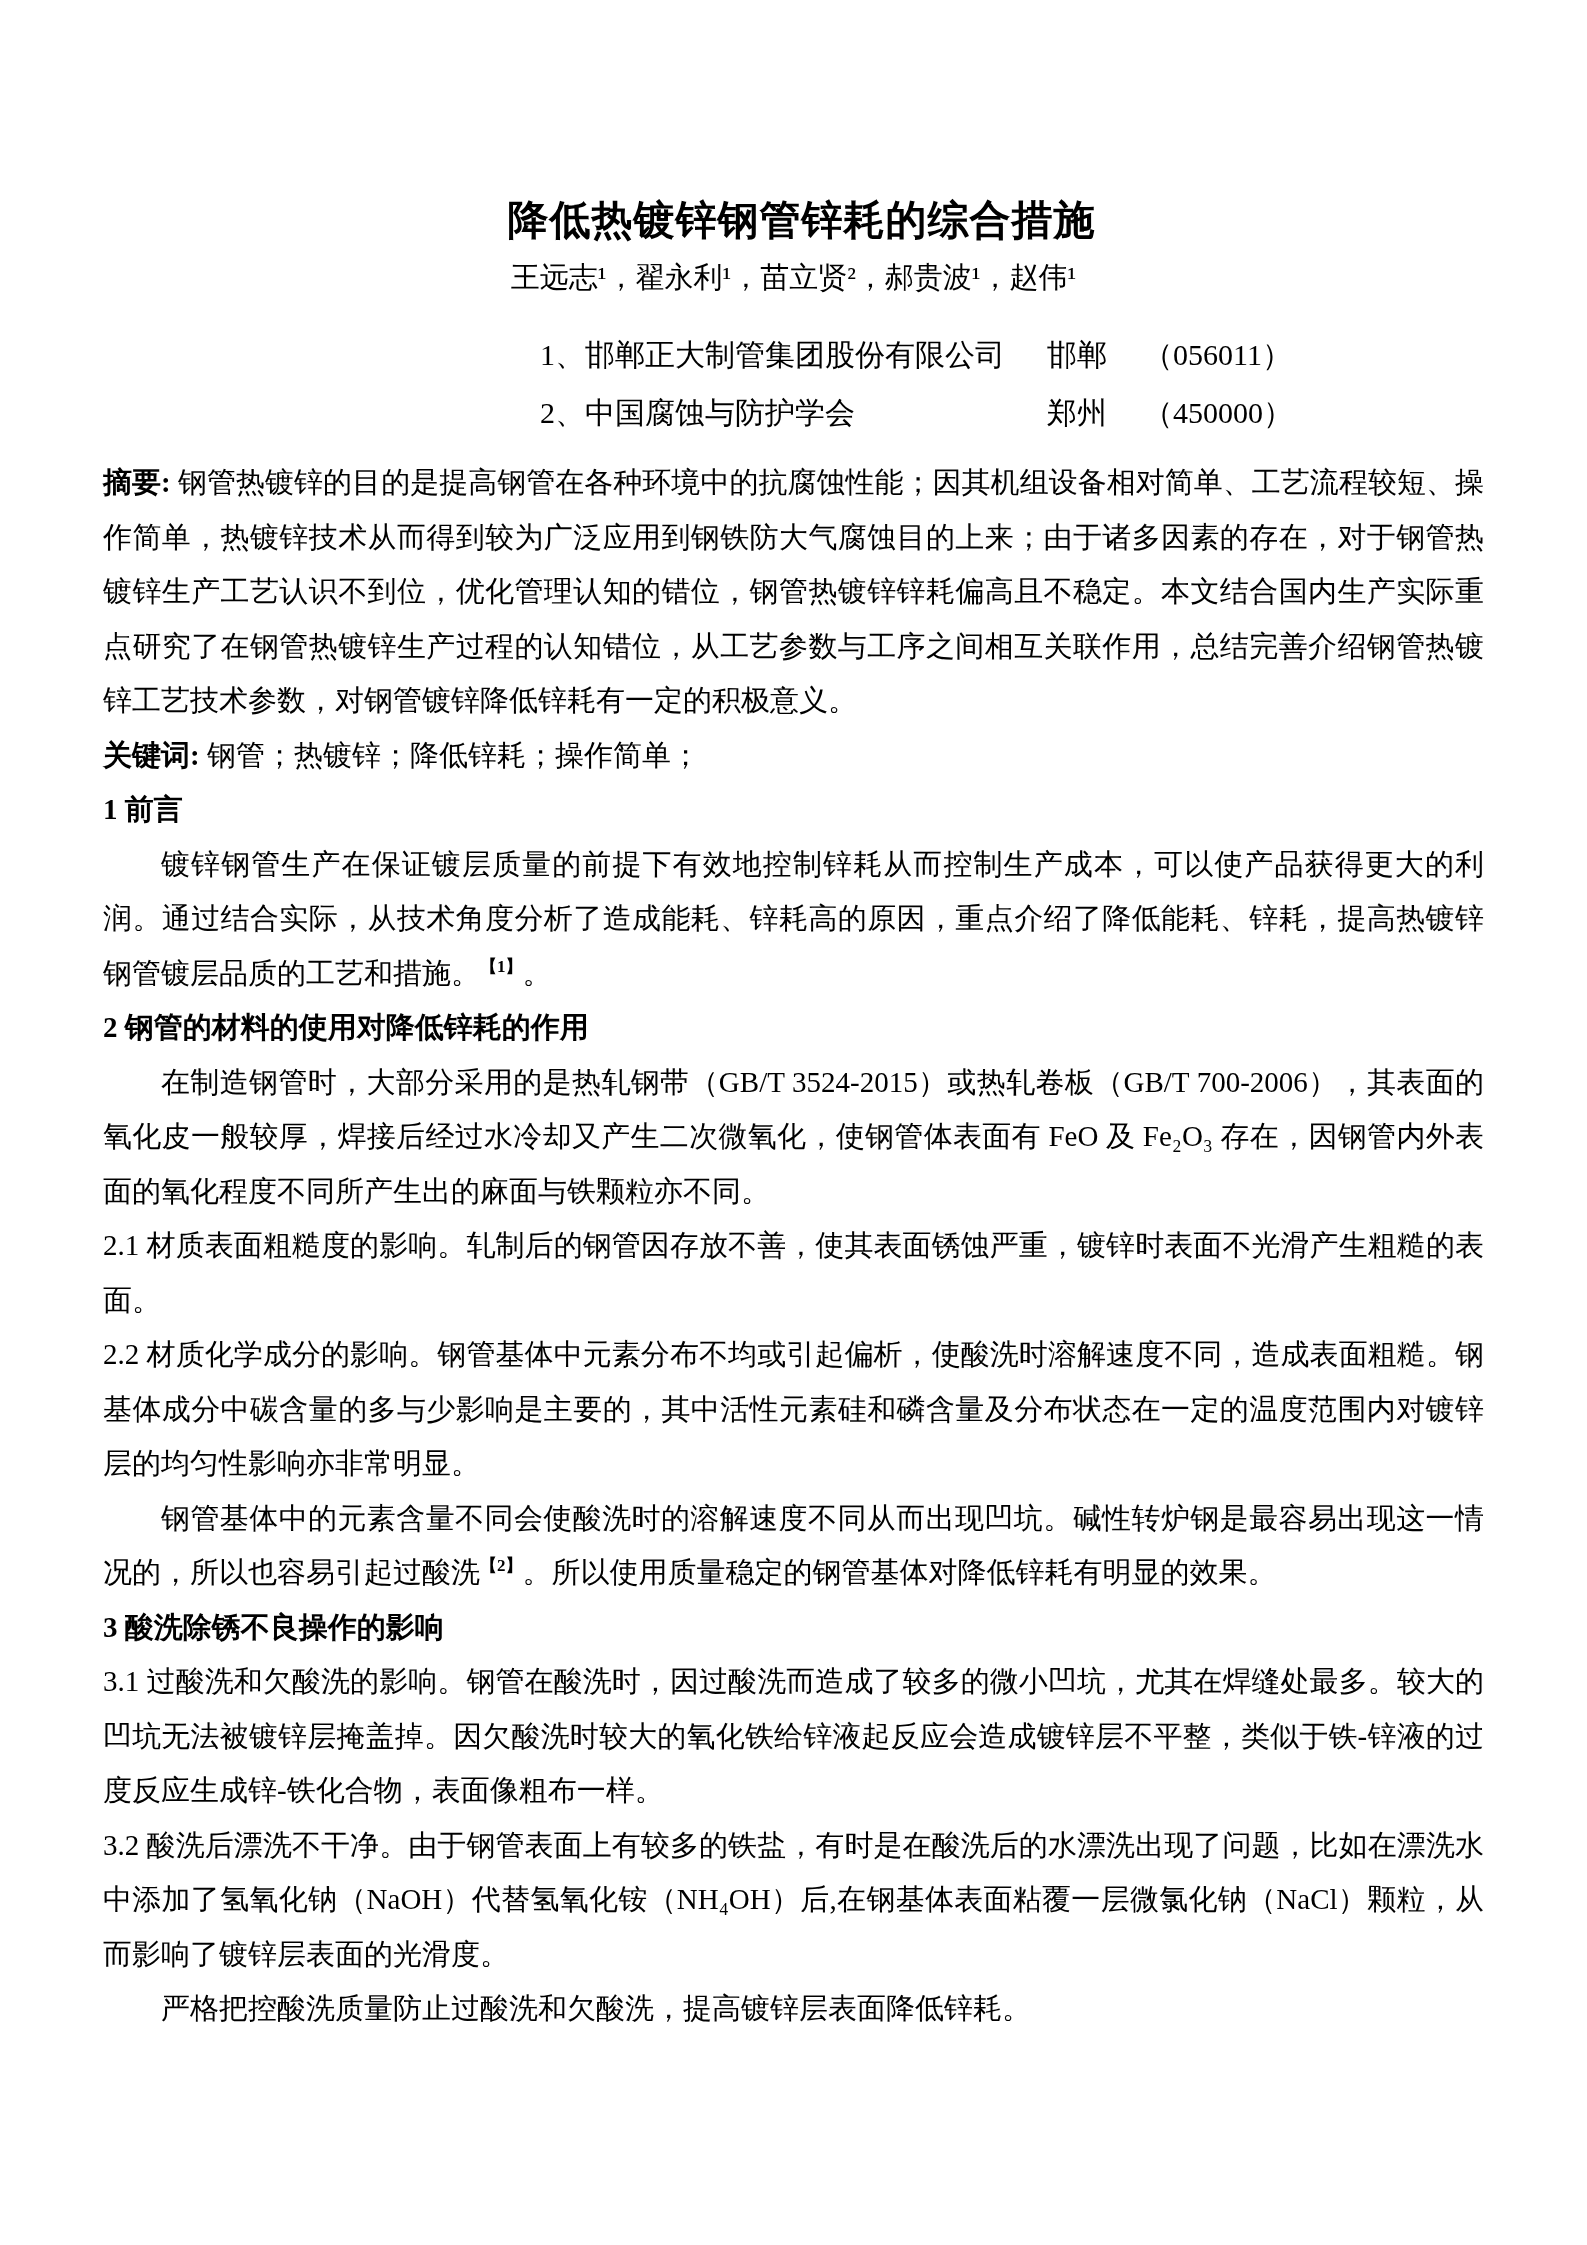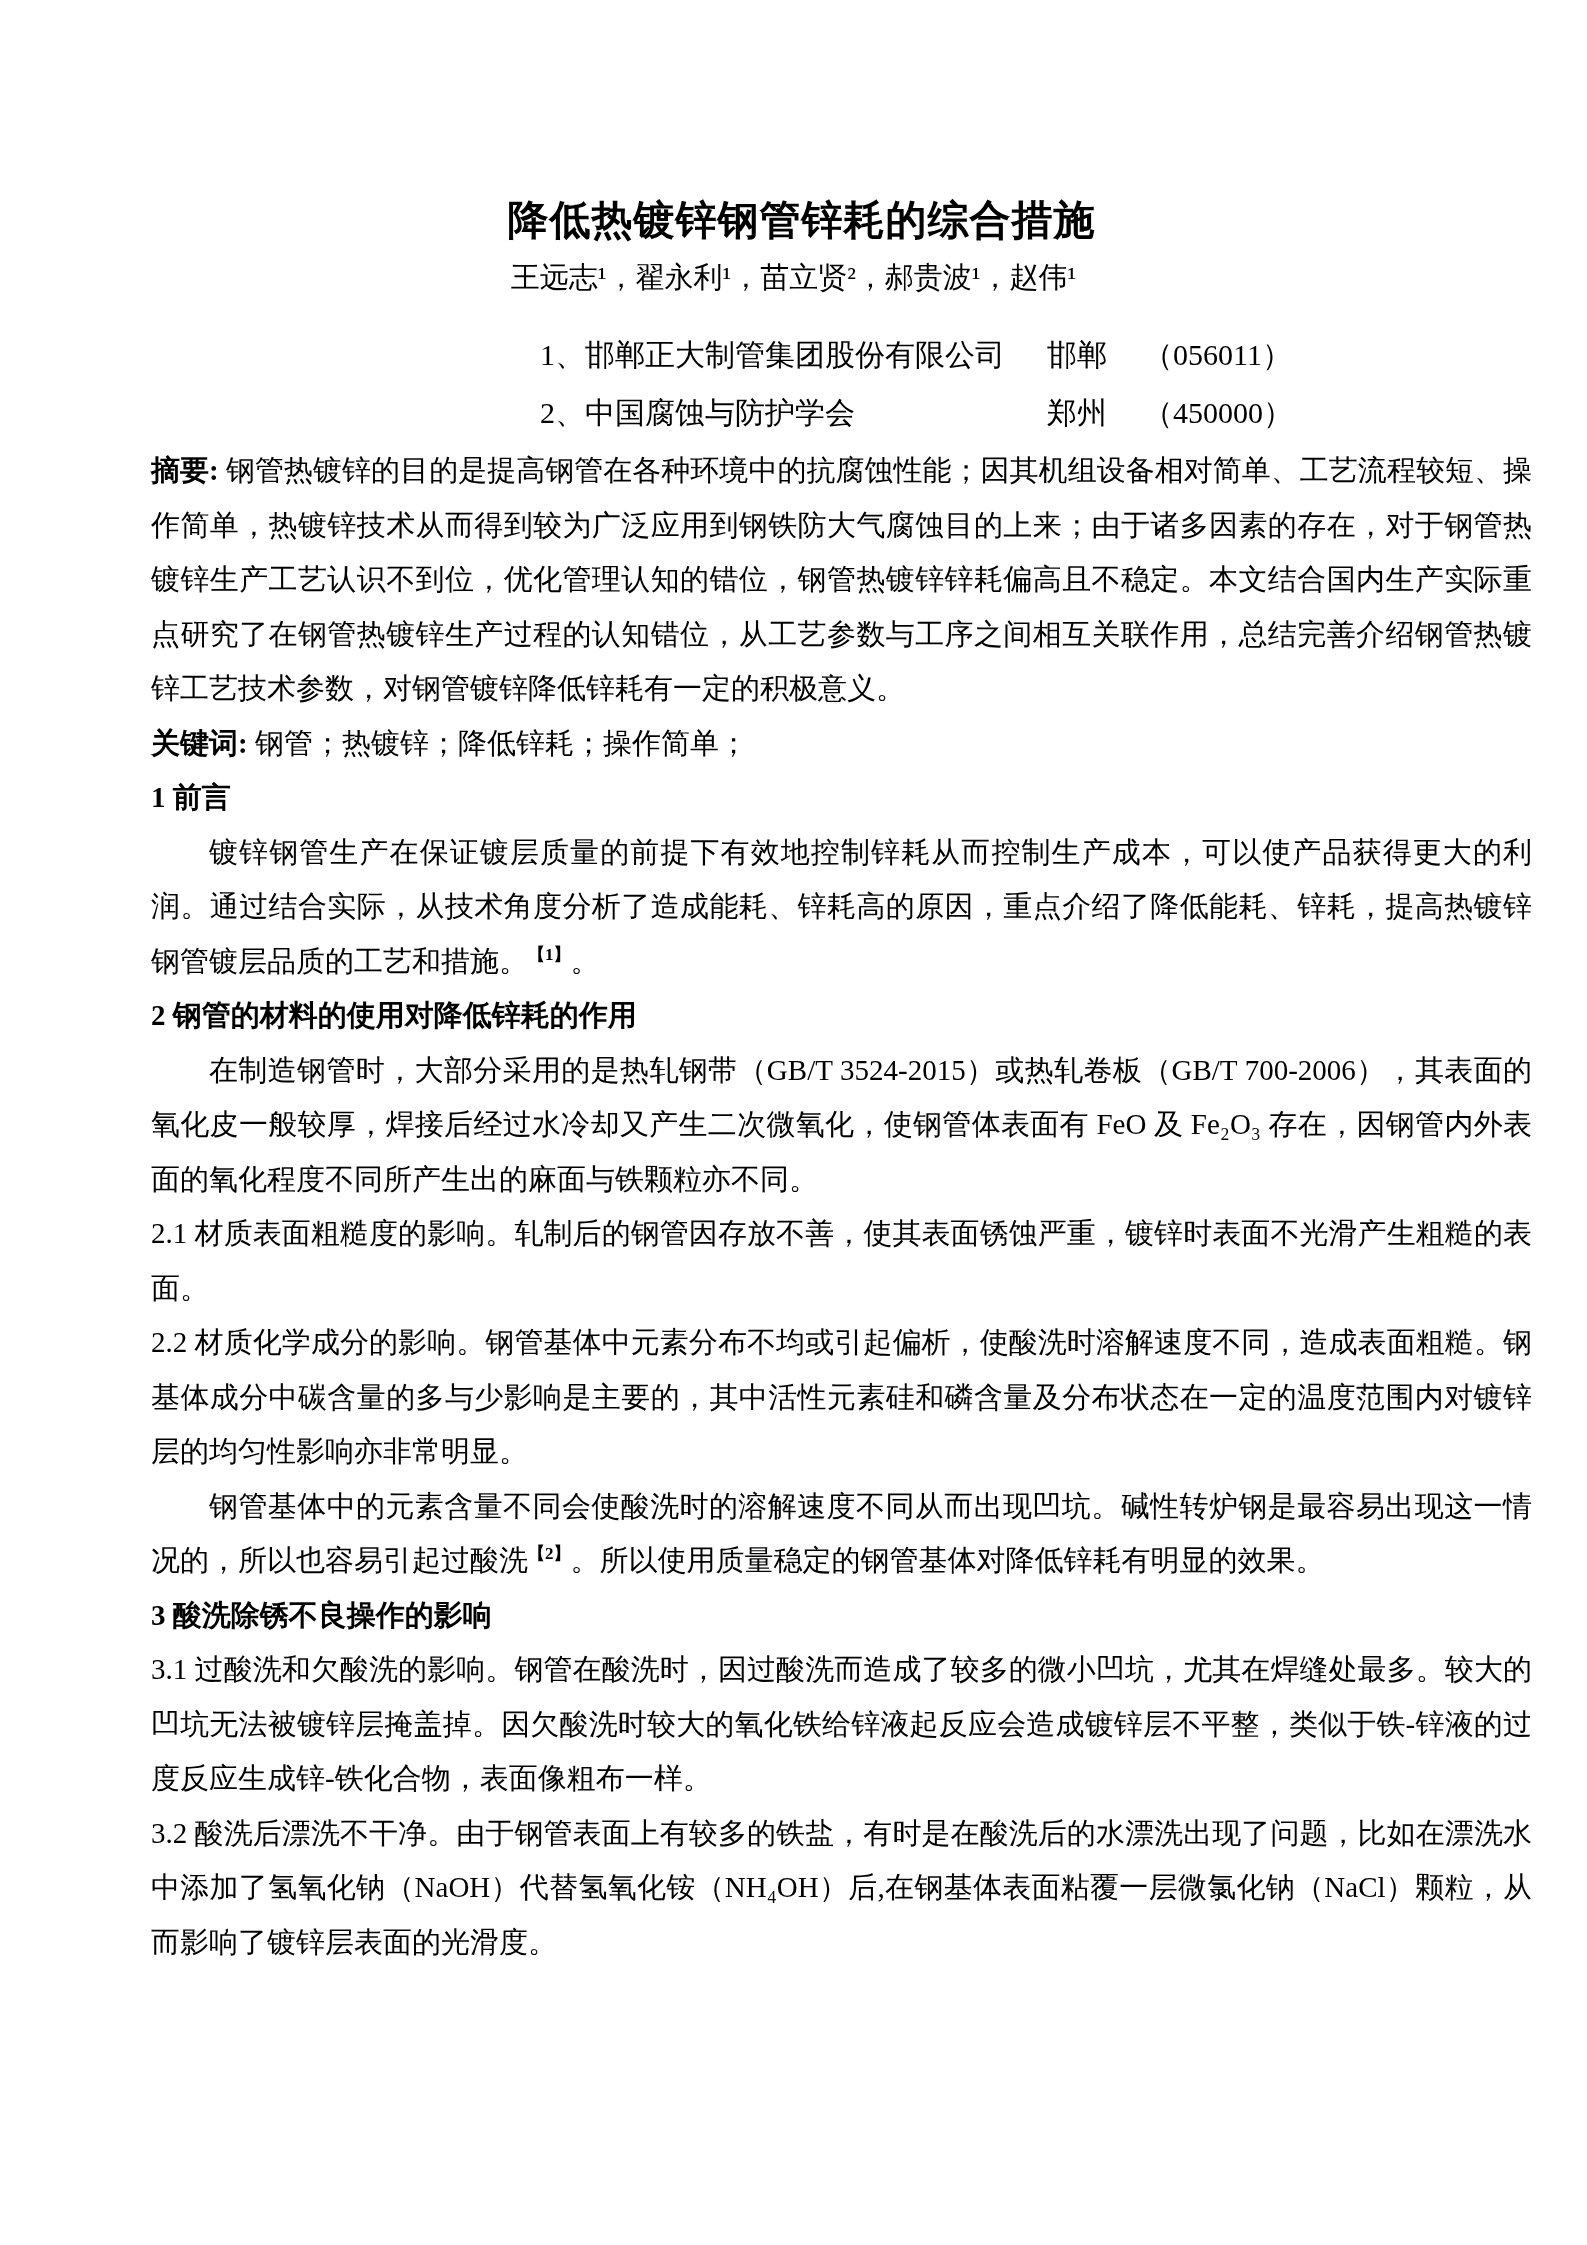--- a/index.html
+++ b/index.html
@@ -57,26 +57,25 @@
   .affil-city {
     width: 96px;
     flex: 0 0 96px;
     margin-left: 20px;
   }
   .affil-postcode {
     flex: 0 0 auto;
   }
   .doc-body {
     position: absolute;
-    top: 443px;
+    top: 455px;
     left: 103px;
     width: 1381px;
     font-size: 29px;
     line-height: 54.5px;
-    margin-left: 48px;
   }
   .para {
     margin: 0;
     text-align: justify;
     text-justify: inter-ideograph;
   }
   .para.indent {
     text-indent: 2em;
   }
   .heading {
@@ -137,16 +136,17 @@
     <p class="para">2.2 材质化学成分的影响。钢管基体中元素分布不均或引起偏析，使酸洗时溶解速度不同，造成表面粗糙。钢基体成分中碳含量的多与少影响是主要的，其中活性元素硅和磷含量及分布状态在一定的温度范围内对镀锌层的均匀性影响亦非常明显。</p>
 
     <p class="para indent"><span>钢管基体中的元素含量不同会使酸洗时的溶解速度不同从而出现凹坑。碱性转炉钢是最容易出现这一情况的，所以也容易引起过酸洗</span><sup class="ref">【2】</sup><span>。所以使用质量稳定的钢管基体对降低锌耗有明显的效果。</span></p>
 
     <h2 class="heading">3 酸洗除锈不良操作的影响</h2>
 
     <p class="para">3.1 过酸洗和欠酸洗的影响。钢管在酸洗时，因过酸洗而造成了较多的微小凹坑，尤其在焊缝处最多。较大的凹坑无法被镀锌层掩盖掉。因欠酸洗时较大的氧化铁给锌液起反应会造成镀锌层不平整，类似于铁-锌液的过度反应生成锌-铁化合物，表面像粗布一样。</p>
 
     <p class="para">3.2 酸洗后漂洗不干净。由于钢管表面上有较多的铁盐，有时是在酸洗后的水漂洗出现了问题，比如在漂洗水中添加了氢氧化钠（NaOH）代替氢氧化铵（NH₄OH）后,在钢基体表面粘覆一层微氯化钠（NaCl）颗粒，从而影响了镀锌层表面的光滑度。</p>
 
+    <p class="para indent">严格把控酸洗质量防止过酸洗和欠酸洗，提高镀锌层表面降低锌耗。</p>
 
   </div>
 
 </div>
 
 </body></html>

